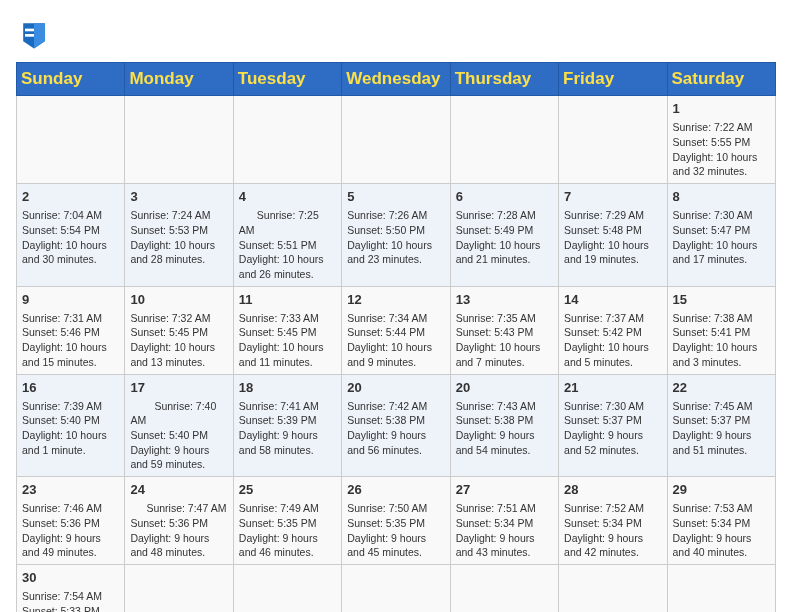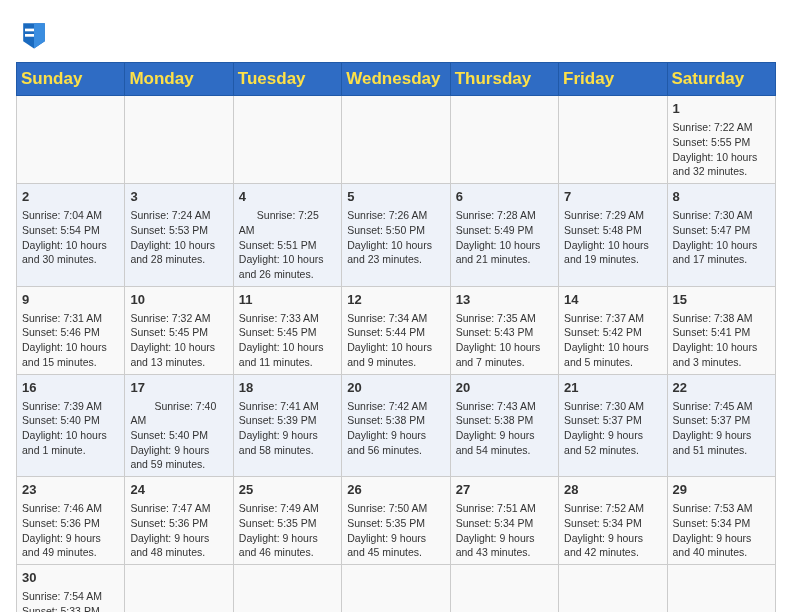--- a/index.html
+++ b/index.html
@@ -205,21 +205,21 @@
 Sunset: 5:37 PM
 Daylight: 9 hours and 52 minutes.</span></td>
         <td><span class="day-num">22</span><span class="day-info" style="white-space: pre-line;">Sunrise: 7:45 AM
 Sunset: 5:37 PM
 Daylight: 9 hours and 51 minutes.</span></td>
       </tr>
       <tr>
         <td><span class="day-num">23</span><span class="day-info" style="white-space: pre-line;">Sunrise: 7:46 AM
 Sunset: 5:36 PM
 Daylight: 9 hours and 49 minutes.</span></td>
-        <td><span class="day-num">24</span><span class="day-info" style="white-space: pre-line;">Sunrise: 7:47 AM
+        <td><span class="day-num">24</span><span class="day-info" style="white-space: pre-line; margin-left: 16px;">Sunrise: 7:47 AM
 Sunset: 5:36 PM
 Daylight: 9 hours and 48 minutes.</span></td>
         <td><span class="day-num">25</span><span class="day-info" style="white-space: pre-line;">Sunrise: 7:49 AM
 Sunset: 5:35 PM
 Daylight: 9 hours and 46 minutes.</span></td>
         <td><span class="day-num">26</span><span class="day-info" style="white-space: pre-line;">Sunrise: 7:50 AM
 Sunset: 5:35 PM
 Daylight: 9 hours and 45 minutes.</span></td>
         <td><span class="day-num">27</span><span class="day-info" style="white-space: pre-line;">Sunrise: 7:51 AM
 Sunset: 5:34 PM

